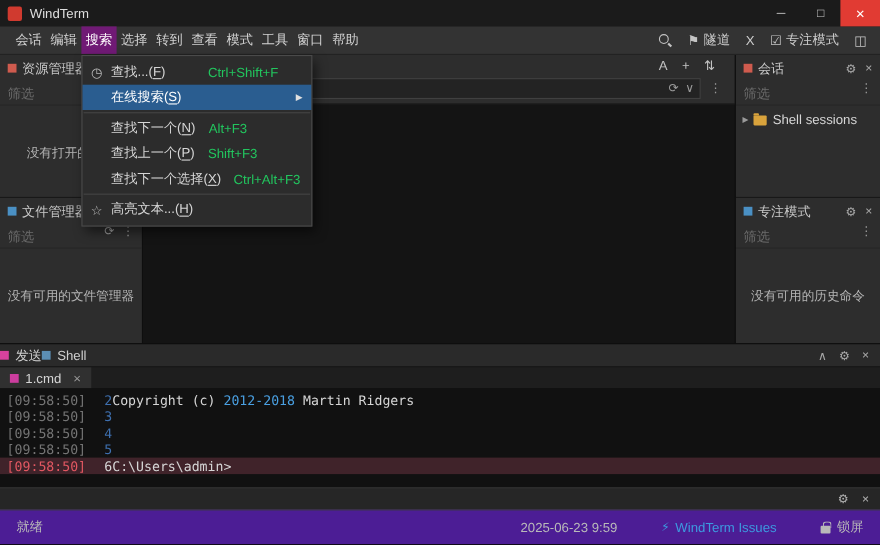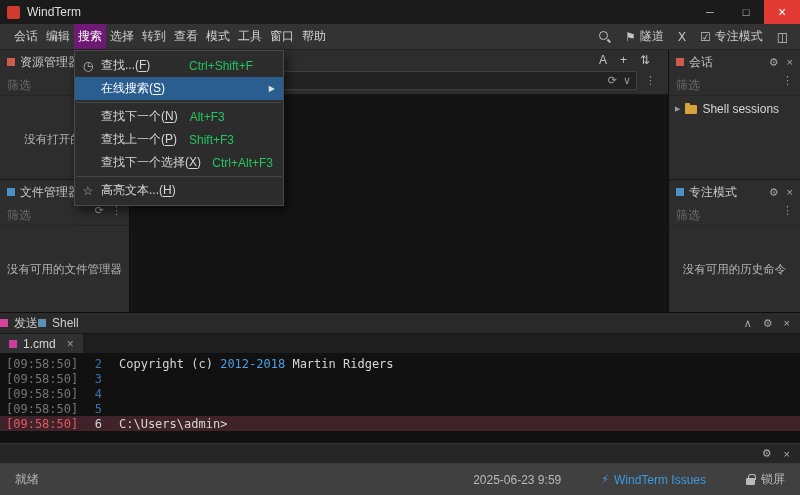--- a/index.html
+++ b/index.html
@@ -80,32 +80,32 @@
   .tab1{display:flex;align-items:center;gap:6px;padding:0 0;color:#cfcfcf}
   .sq{width:8px;height:8px;flex:none}
   .tr1-icons{margin-left:auto;display:flex;align-items:center;gap:11px;padding-right:10px;color:#a8a8a8;font-size:11px}
   .tabrow2{height:20px;background:#1e1e1e;display:flex;align-items:stretch;flex:none;border-top:1px solid #181818}
   .term-tab{display:flex;align-items:center;gap:6px;padding:0 9px;background:#303030;color:#d6d6d6}
   .term-tab .x{color:#9a9a9a;margin-left:5px}
   .terminal{flex:1;background:#111111;font-family:"DejaVu Sans Mono","Liberation Mono",monospace;font-size:12px;padding-top:3px;overflow:hidden}
   .tline{height:15px;display:flex;white-space:pre;align-items:flex-end}
   .tline .time{width:80px;padding-left:6px;color:#757575;flex:none}
   .tline .lnum{width:22px;text-align:right;color:#3e6fae;flex:none}
-  .tline .ltext{margin-left:17px;color:#d6d6d6}
+  .tline .ltext{color:#d6d6d6}
   .tline.active{background:#40232a}
   .tline.active .time{color:#e35862}
   .tline.active .lnum{color:#d6d6d6}
   .seg-fg{color:#d6d6d6}
   .seg-num{color:#4aa0e2}
   .seg-link{color:#3d9ae0;text-decoration:underline}
 
   
   .panelfooter{position:absolute;top:443px;left:0;width:800px;height:20px;background:#262626;border-top:1px solid #333;
     display:flex;align-items:center;justify-content:flex-end;gap:12px;padding-right:10px;color:#b0b0b0;font-size:11px}
-  .statusbar{position:absolute;top:463px;left:0;width:800px;height:32px;background:#404040;border-top:1px solid #3a3a3a;
+  .statusbar{position:absolute;top:463px;left:0;width:800px;height:32px;background:#4c1d95;border-top:1px solid #3a3a3a;
     display:flex;align-items:center;padding:0 15px}
   .sb-ready{color:#b9b9b9}
   .sb-right{margin-left:auto;display:flex;align-items:center;gap:40px}
   .sb-date{color:#b9b9b9}
   .sb-issues{color:#3d9ae0;display:flex;align-items:center;gap:5px}
   .sb-issues .bolt{font-size:11px}
   .sb-lock{color:#b9b9b9;display:flex;align-items:center;gap:6px}
   .lock-icon{width:9px;height:7px;background:#b9b9b9;border-radius:1px;position:relative;margin-top:3px;flex:none}
   .lock-icon::before{content:"";position:absolute;top:-4px;left:1.5px;width:6px;height:5px;border:1.5px solid #b9b9b9;border-bottom:none;border-radius:3px 3px 0 0}
 </style>

